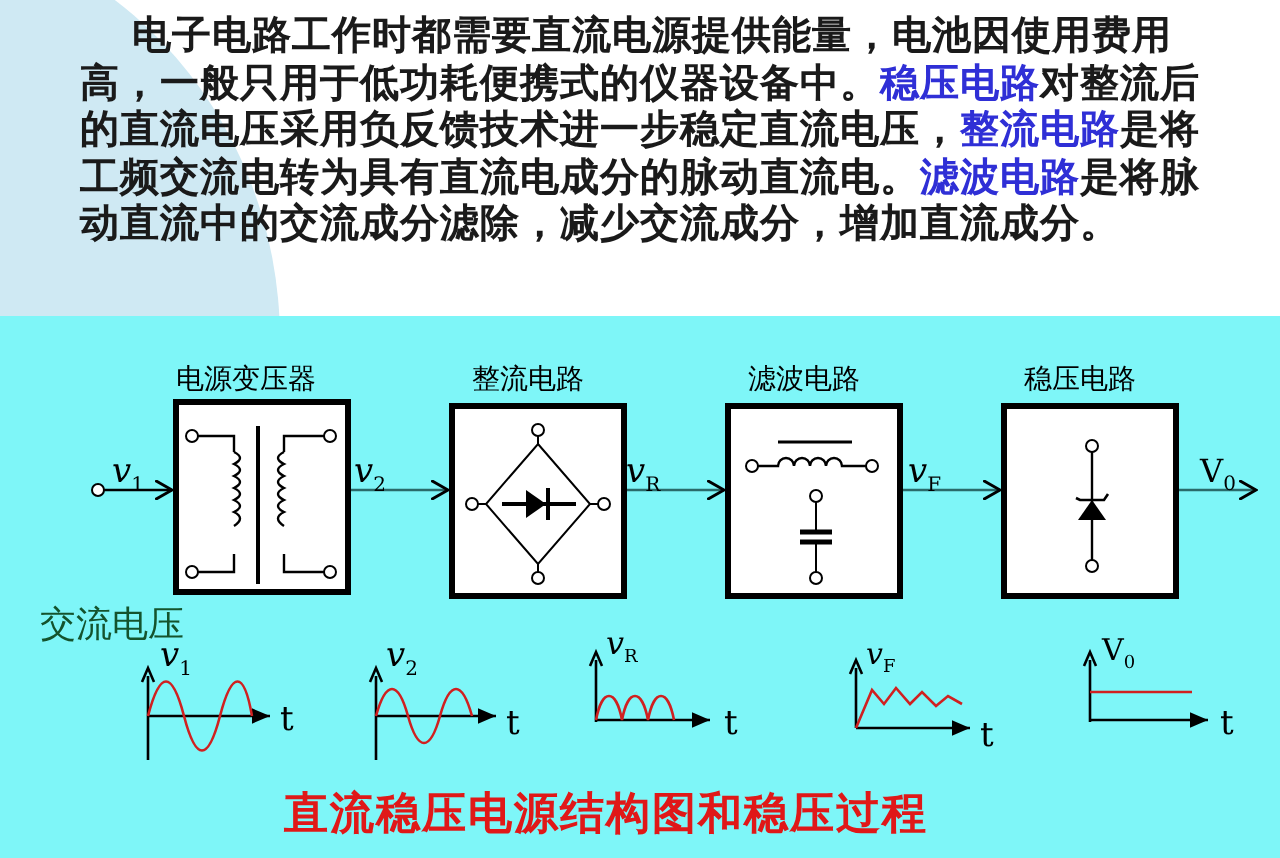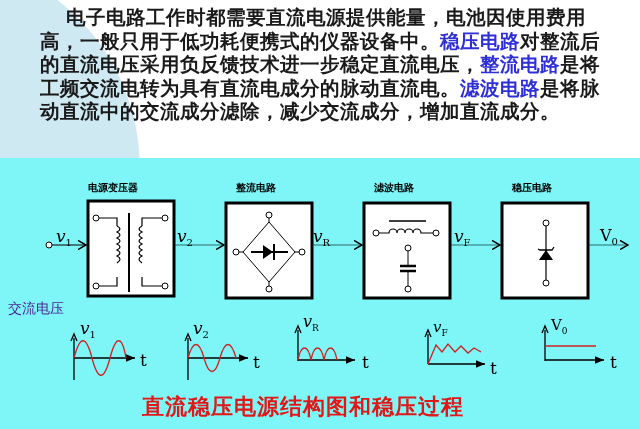--- a/index.html
+++ b/index.html
@@ -3,22 +3,22 @@
 <meta charset="utf-8">
 <style>
   html, body { margin:0; padding:0; }
   body { width:640px; height:429px; position:relative; overflow:hidden; background:#ffffff; font-family:"DejaVu Sans", sans-serif; }
   .top-bg { position:absolute; left:0; top:0; width:640px; height:160px; background:#ffffff; overflow:hidden; }
   .top-bg .swoosh { position:absolute; left:-260px; top:-40px; width:400px; height:420px; border-radius:50%; background:#cfe9f3; }
   .bottom-bg { position:absolute; left:0; top:158px; width:640px; height:271px; background:#7ef6f8; }
   .para { position:absolute; left:40px; top:6px; width:570px; font-family:"DejaVu Serif", serif; font-size:19.5px; line-height:23.5px; color:#1a1a1a; letter-spacing:0.5px;font-weight:bold; }
   .para .hl { color:#2f2fd6; }
   .para .indent { display:inline-block; width:26px; }
-  .label { position:absolute; font-size:10px; color:#000; font-weight:bold; }
-  .ac-label { position:absolute; left:8px; top:300px; font-size:14px; color:#4c1d95; }
+  .label { position:absolute; font-size:14px; color:#000; font-weight:normal; }
+  .ac-label { position:absolute; left:20px; top:300px; font-size:18px; color:#14532d; }
   .caption { position:absolute; left:142px; top:392px; font-size:22px; font-weight:bold; color:#e01818; letter-spacing:1px;font-family:Liberation Mono, monospace; }
   svg { position:absolute; left:0; top:0; }
 </style>
 </head>
 <body>
 
 <div class="top-bg">
     <div class="swoosh"></div>
   </div>
 <div class="bottom-bg"></div>

